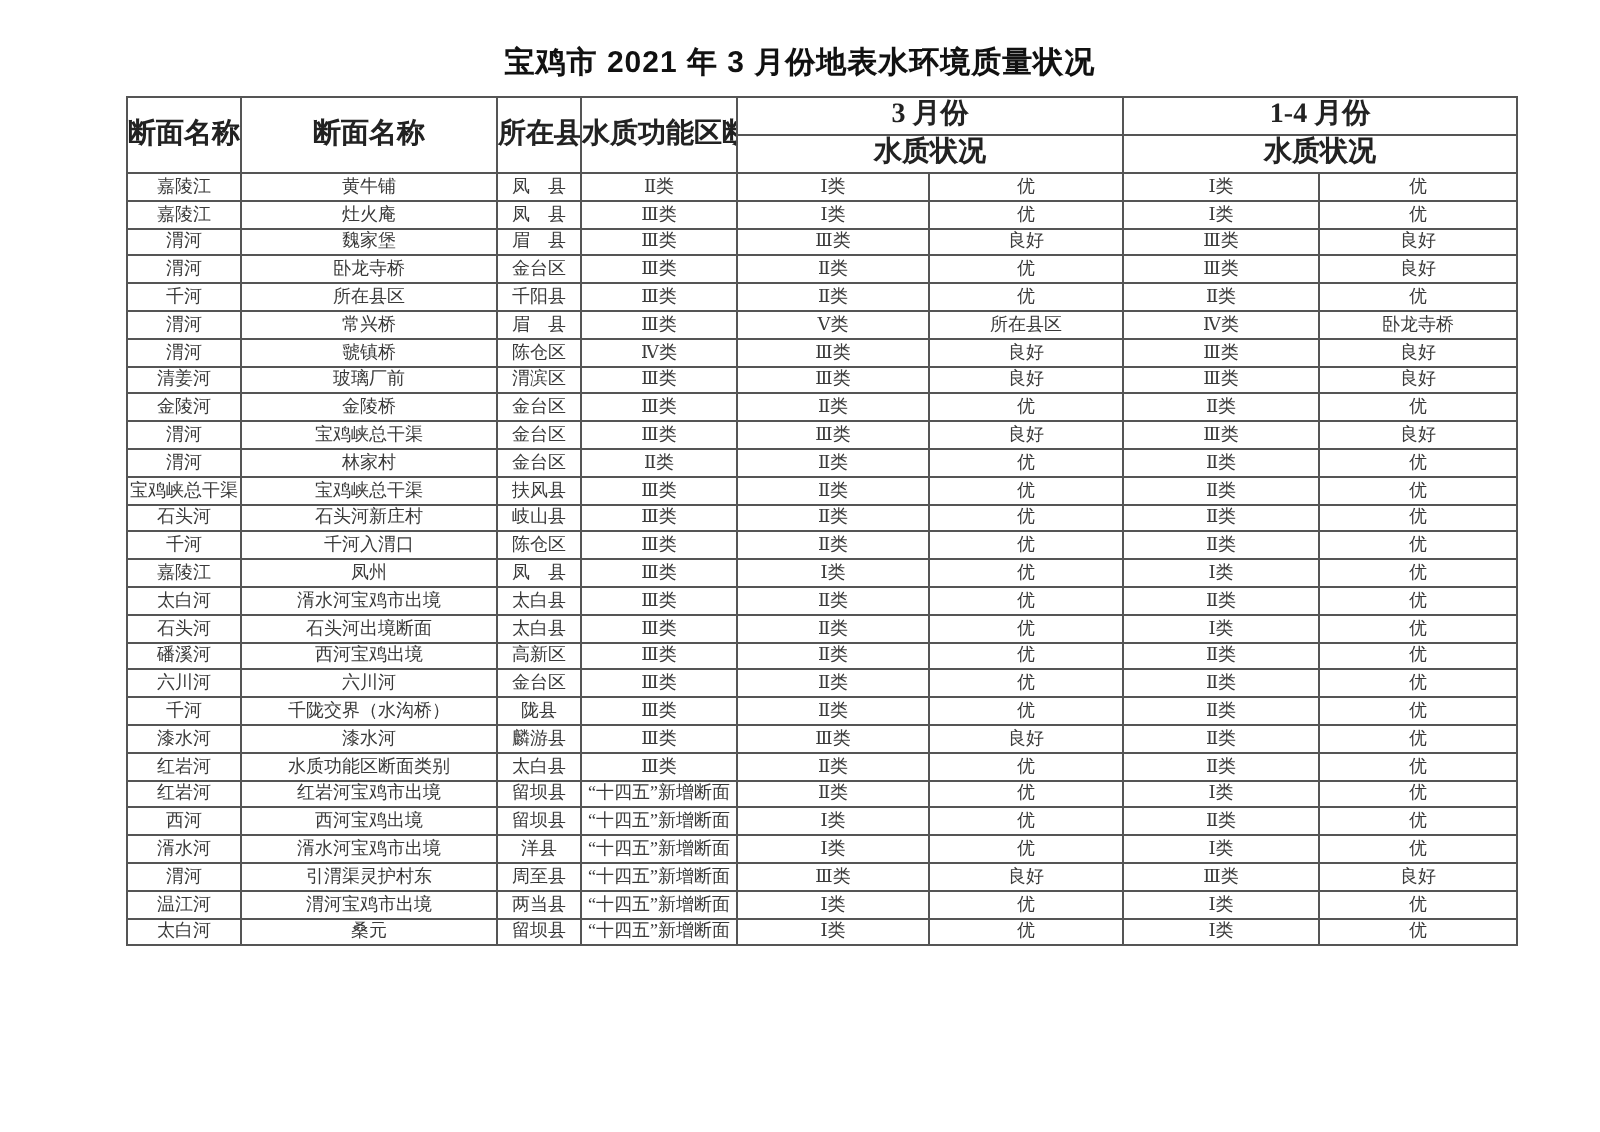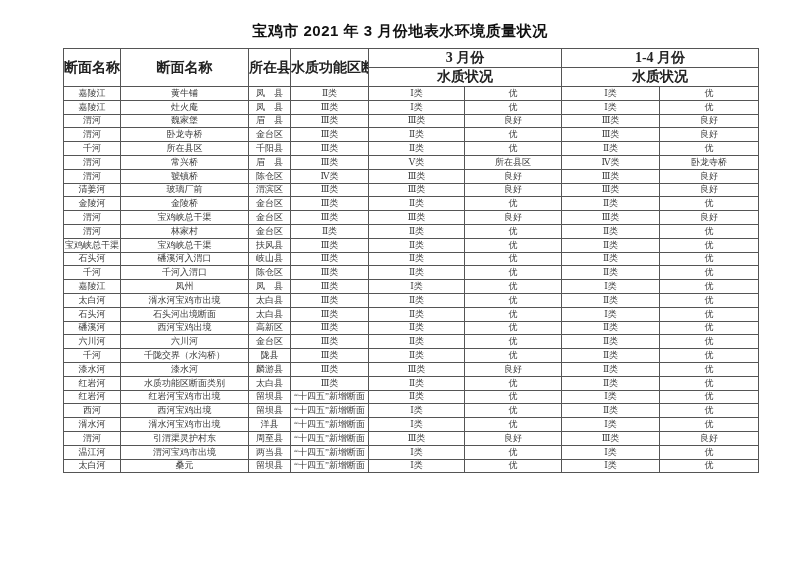--- a/index.html
+++ b/index.html
@@ -205,21 +205,21 @@
           <td>宝鸡峡总干渠</td>
           <td>扶风县</td>
           <td>Ⅲ类</td>
           <td>Ⅱ类</td>
           <td>优</td>
           <td>Ⅱ类</td>
           <td>优</td>
         </tr>
         <tr>
           <td>石头河</td>
-          <td>磻溪河入渭口</td>
+          <td>石头河新庄村</td>
           <td>岐山县</td>
           <td>Ⅲ类</td>
           <td>Ⅱ类</td>
           <td>优</td>
           <td>Ⅱ类</td>
           <td>优</td>
         </tr>
         <tr>
           <td>千河</td>
           <td>千河入渭口</td>

